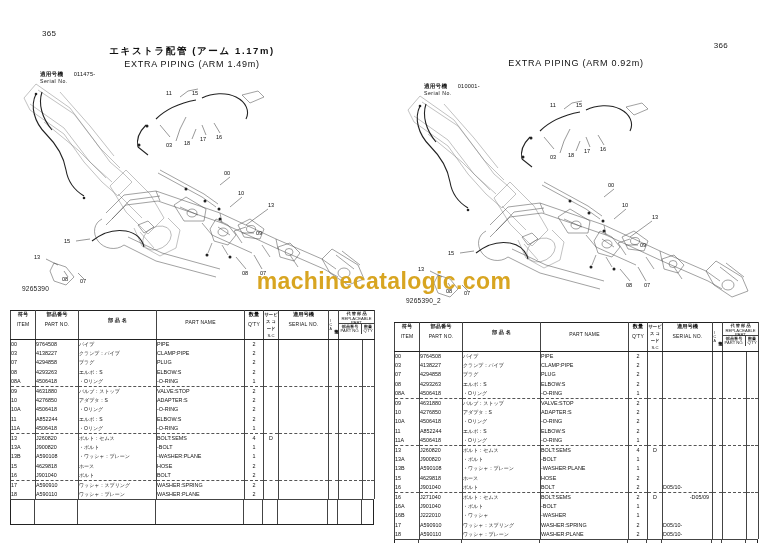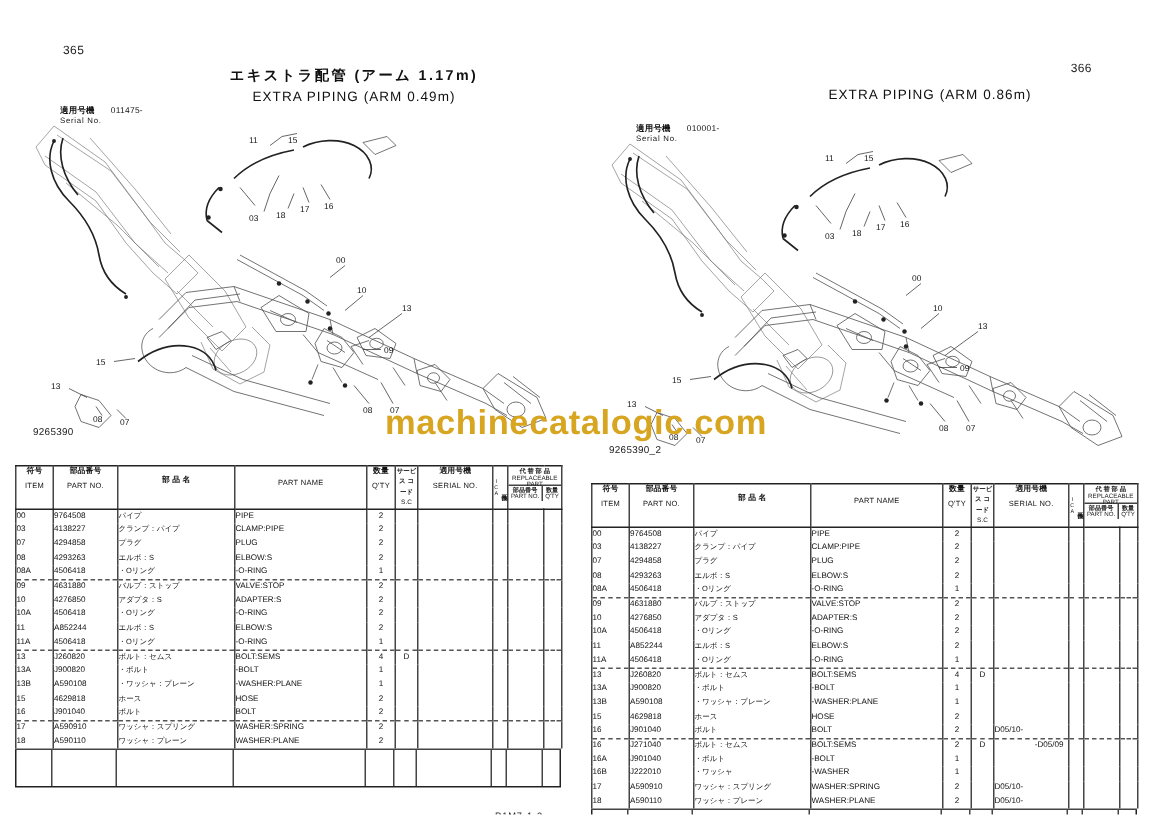--- a/index.html
+++ b/index.html
@@ -35,21 +35,20 @@
   }
   .page-left .page-no  { left: 42px; }
   .page-right .page-no { right: 40px; }
 
   .title-block {
     position: absolute;
     top: 31px;
     left: 0;
     width: 384px;
     text-align: center;
-    padding-left: 44px;
   }
   .title-jp {
     font-size: 9.5px;
     font-weight: bold;
     letter-spacing: 1.6px;
     color: #111;
     line-height: 13px;
     white-space: nowrap;
   }
   .title-en {
@@ -284,21 +283,21 @@
 </style>
 </head>
 <body>
 
 <div class="page page-left">
 
   <div class="page-no">365</div>
 
   <div class="title-block">
     <div class="title-jp">エキストラ配管 (アーム 1.17m)</div>
-    <div class="title-en">EXTRA PIPING (ARM 0.49m)</div>
+    <div class="title-en">EXTRA PIPING (ARM 1.49m)</div>
   </div>
 
   <div class="serial-block">
     <div class="serial-labels">
       <span class="serial-jp">適用号機</span>
       <span class="serial-en">Serial No.</span>
     </div>
     <div class="serial-val">011475-</div>
   </div>
 
@@ -724,21 +723,21 @@
   </div>
 
   <div class="footer-code">P1M7-1-3</div>
 </div>
 
 <div class="page page-right">
 
   <div class="page-no">366</div>
 
   <div class="title-block">
-    <div class="title-en">EXTRA PIPING (ARM 0.86m)</div>
+    <div class="title-en">EXTRA PIPING (ARM 0.92m)</div>
   </div>
 
   <div class="serial-block">
     <div class="serial-labels">
       <span class="serial-jp">適用号機</span>
       <span class="serial-en">Serial No.</span>
     </div>
     <div class="serial-val">010001-</div>
   </div>
 

